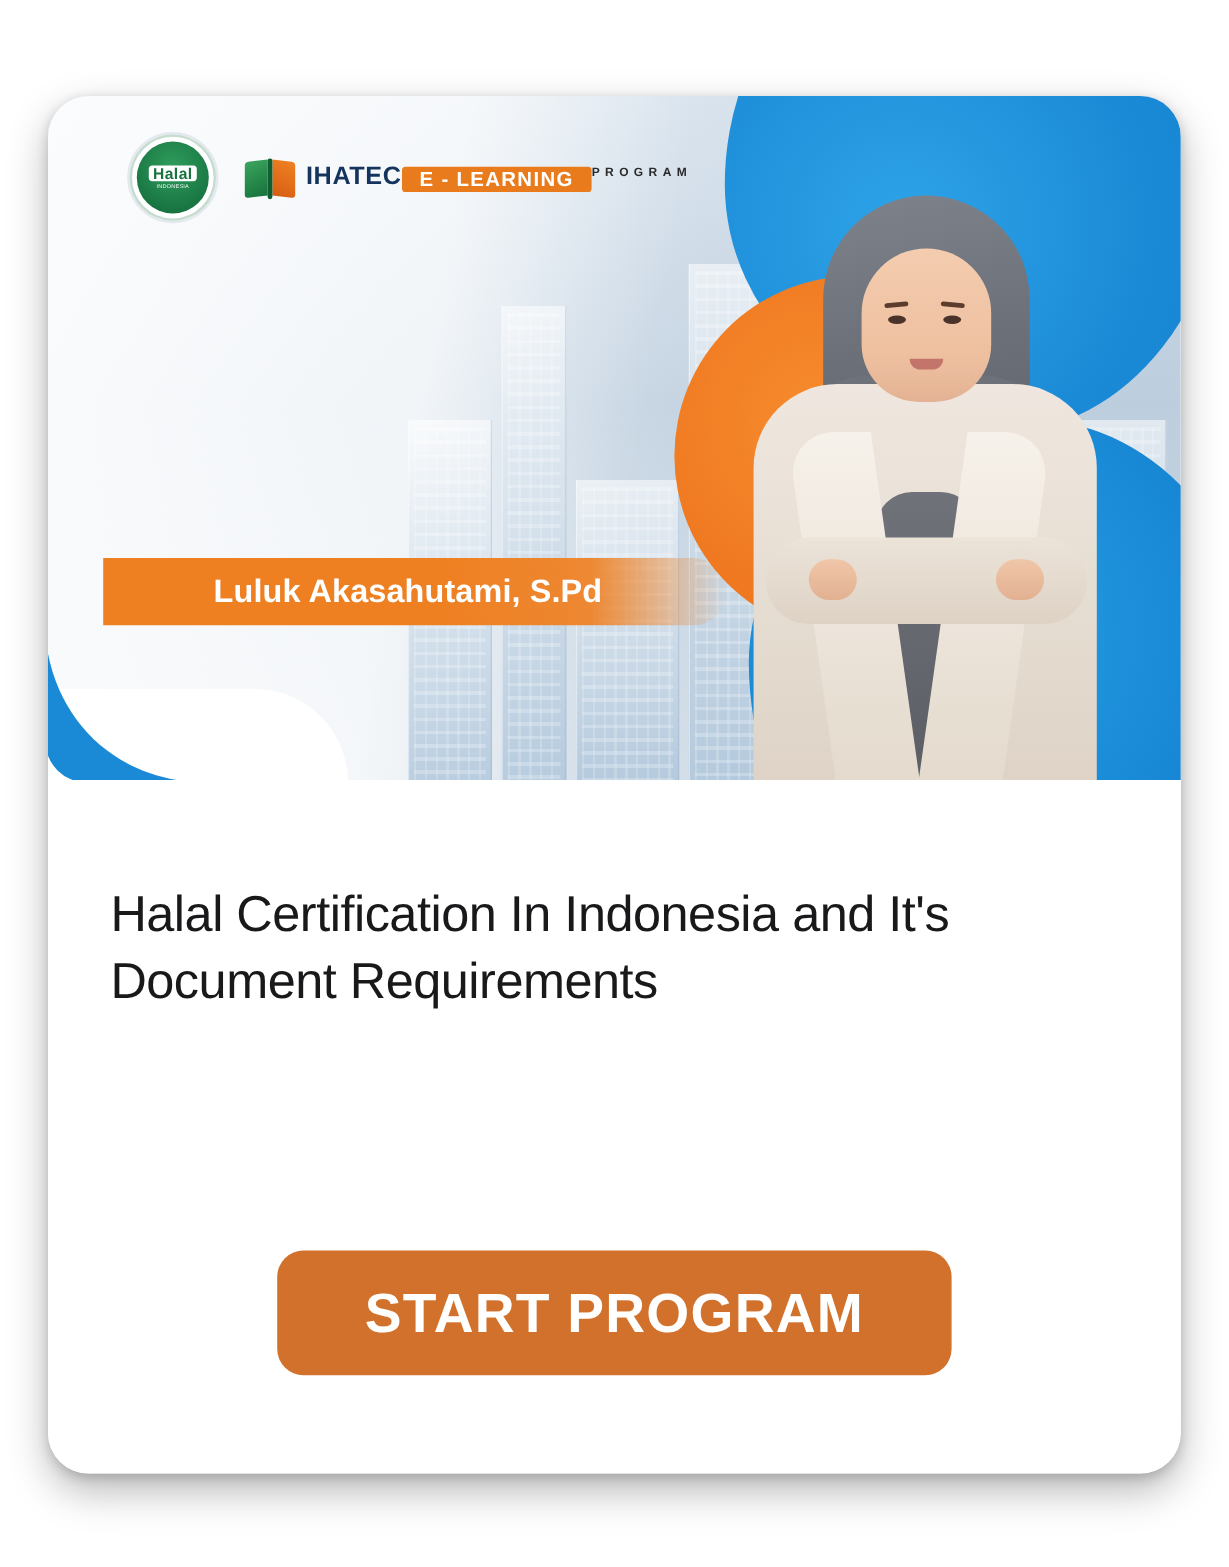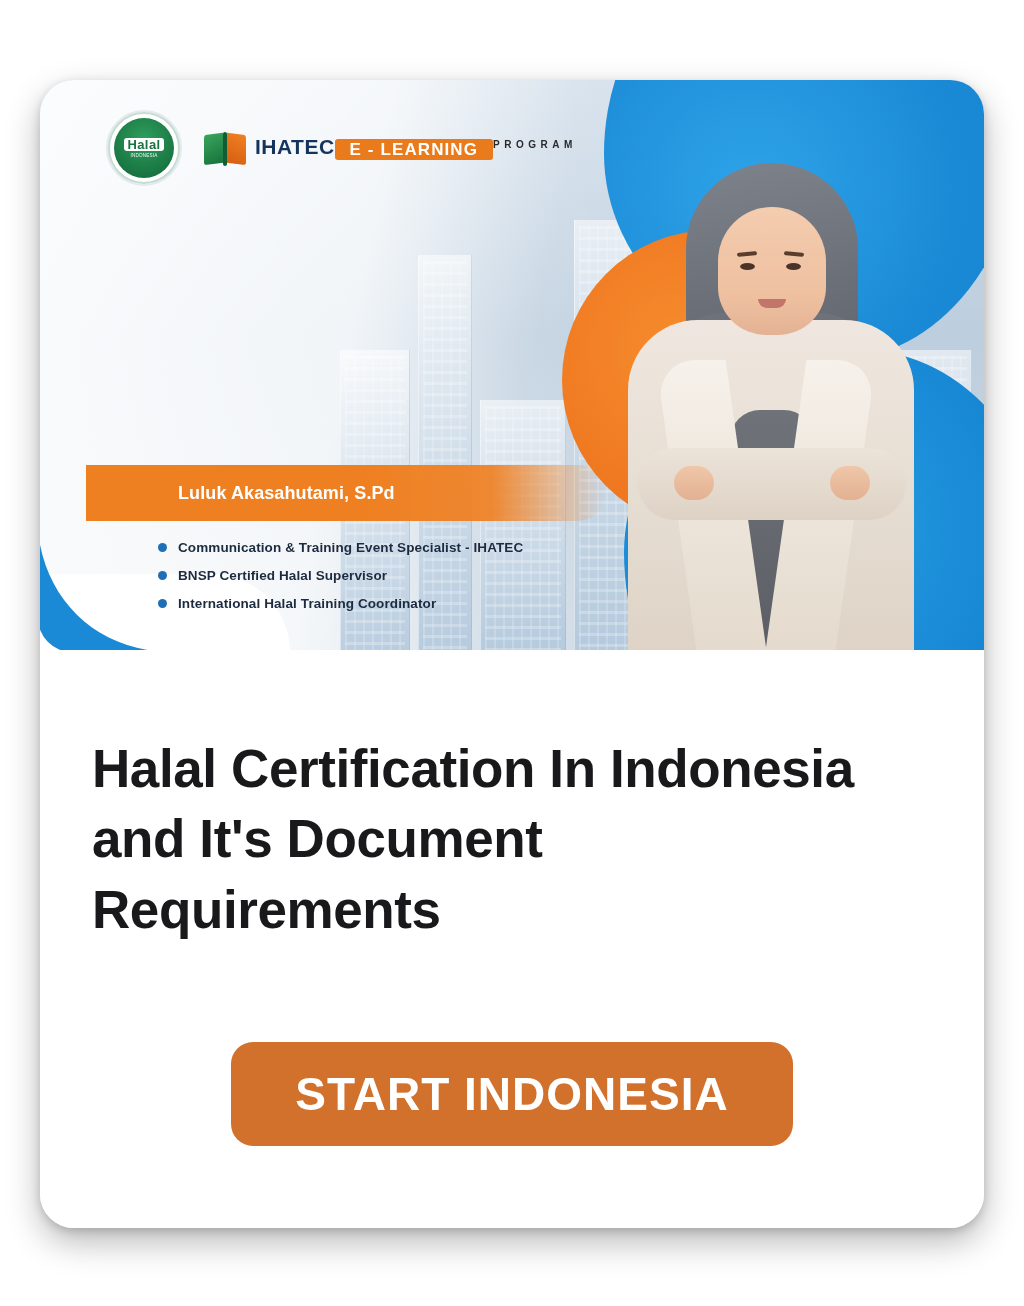--- a/index.html
+++ b/index.html
@@ -207,21 +207,21 @@
     top: 385px;
     z-index: 6;
     width: 520px;
     height: 56px;
     border-radius: 0 30px 30px 0;
     background: linear-gradient(90deg, #ef8022 0%, #ef8022 55%, rgba(239,128,34,0.92) 78%, rgba(239,128,34,0.0) 100%);
     display: flex; align-items: center;
   }
   .speaker-pill span {
     color: #ffffff;
-    font-size: 18px;
+    font-size: 27px;
     font-weight: 800;
     padding-left: 92px;
     letter-spacing: .1px;
   }
 
   .bullets {
     position: absolute;
     left: 118px;
     top: 460px;
     z-index: 6;
@@ -314,22 +314,22 @@
   .lower {
     position: absolute;
     left: 0; top: 570px;
     width: 944px; height: 578px;
     background: #ffffff;
   }
   .course-title {
     position: absolute;
     left: 52px; top: 84px;
     width: 800px;
-    font-size: 53px;
-    font-weight: 700;
+    font-size: 42px;
+    font-weight: 400;
     line-height: 1.33;
     color: #19191b;
     letter-spacing: -0.4px;
   }
   .start-btn {
     position: absolute;
     left: 50%;
     transform: translateX(-50%);
     top: 392px;
     width: 562px;
@@ -412,35 +412,21 @@
             <div class="t3">PROGRAM</div>
           </div>
         </div>
       </div>
 
 
       <div class="speaker-pill">
         <span>Luluk Akasahutami, S.Pd</span>
       </div>
 
-      <div class="bullets">
-        <div class="bullet">
-          <span class="dot"></span>
-          <span class="txt">Communication &amp; Training Event Specialist - IHATEC</span>
-        </div>
-        <div class="bullet">
-          <span class="dot"></span>
-          <span class="txt">BNSP Certified Halal Supervisor</span>
-        </div>
-        <div class="bullet">
-          <span class="dot"></span>
-          <span class="txt">International Halal Training Coordinator</span>
-        </div>
-      </div>
     </div>
 
     <div class="lower">
       <h1 class="course-title">Halal Certification In Indonesia and It's Document Requirements</h1>
-      <button class="start-btn">START INDONESIA</button>
+      <button class="start-btn">START PROGRAM</button>
     </div>
 
   </div>
 </div>
 
 </body></html>

